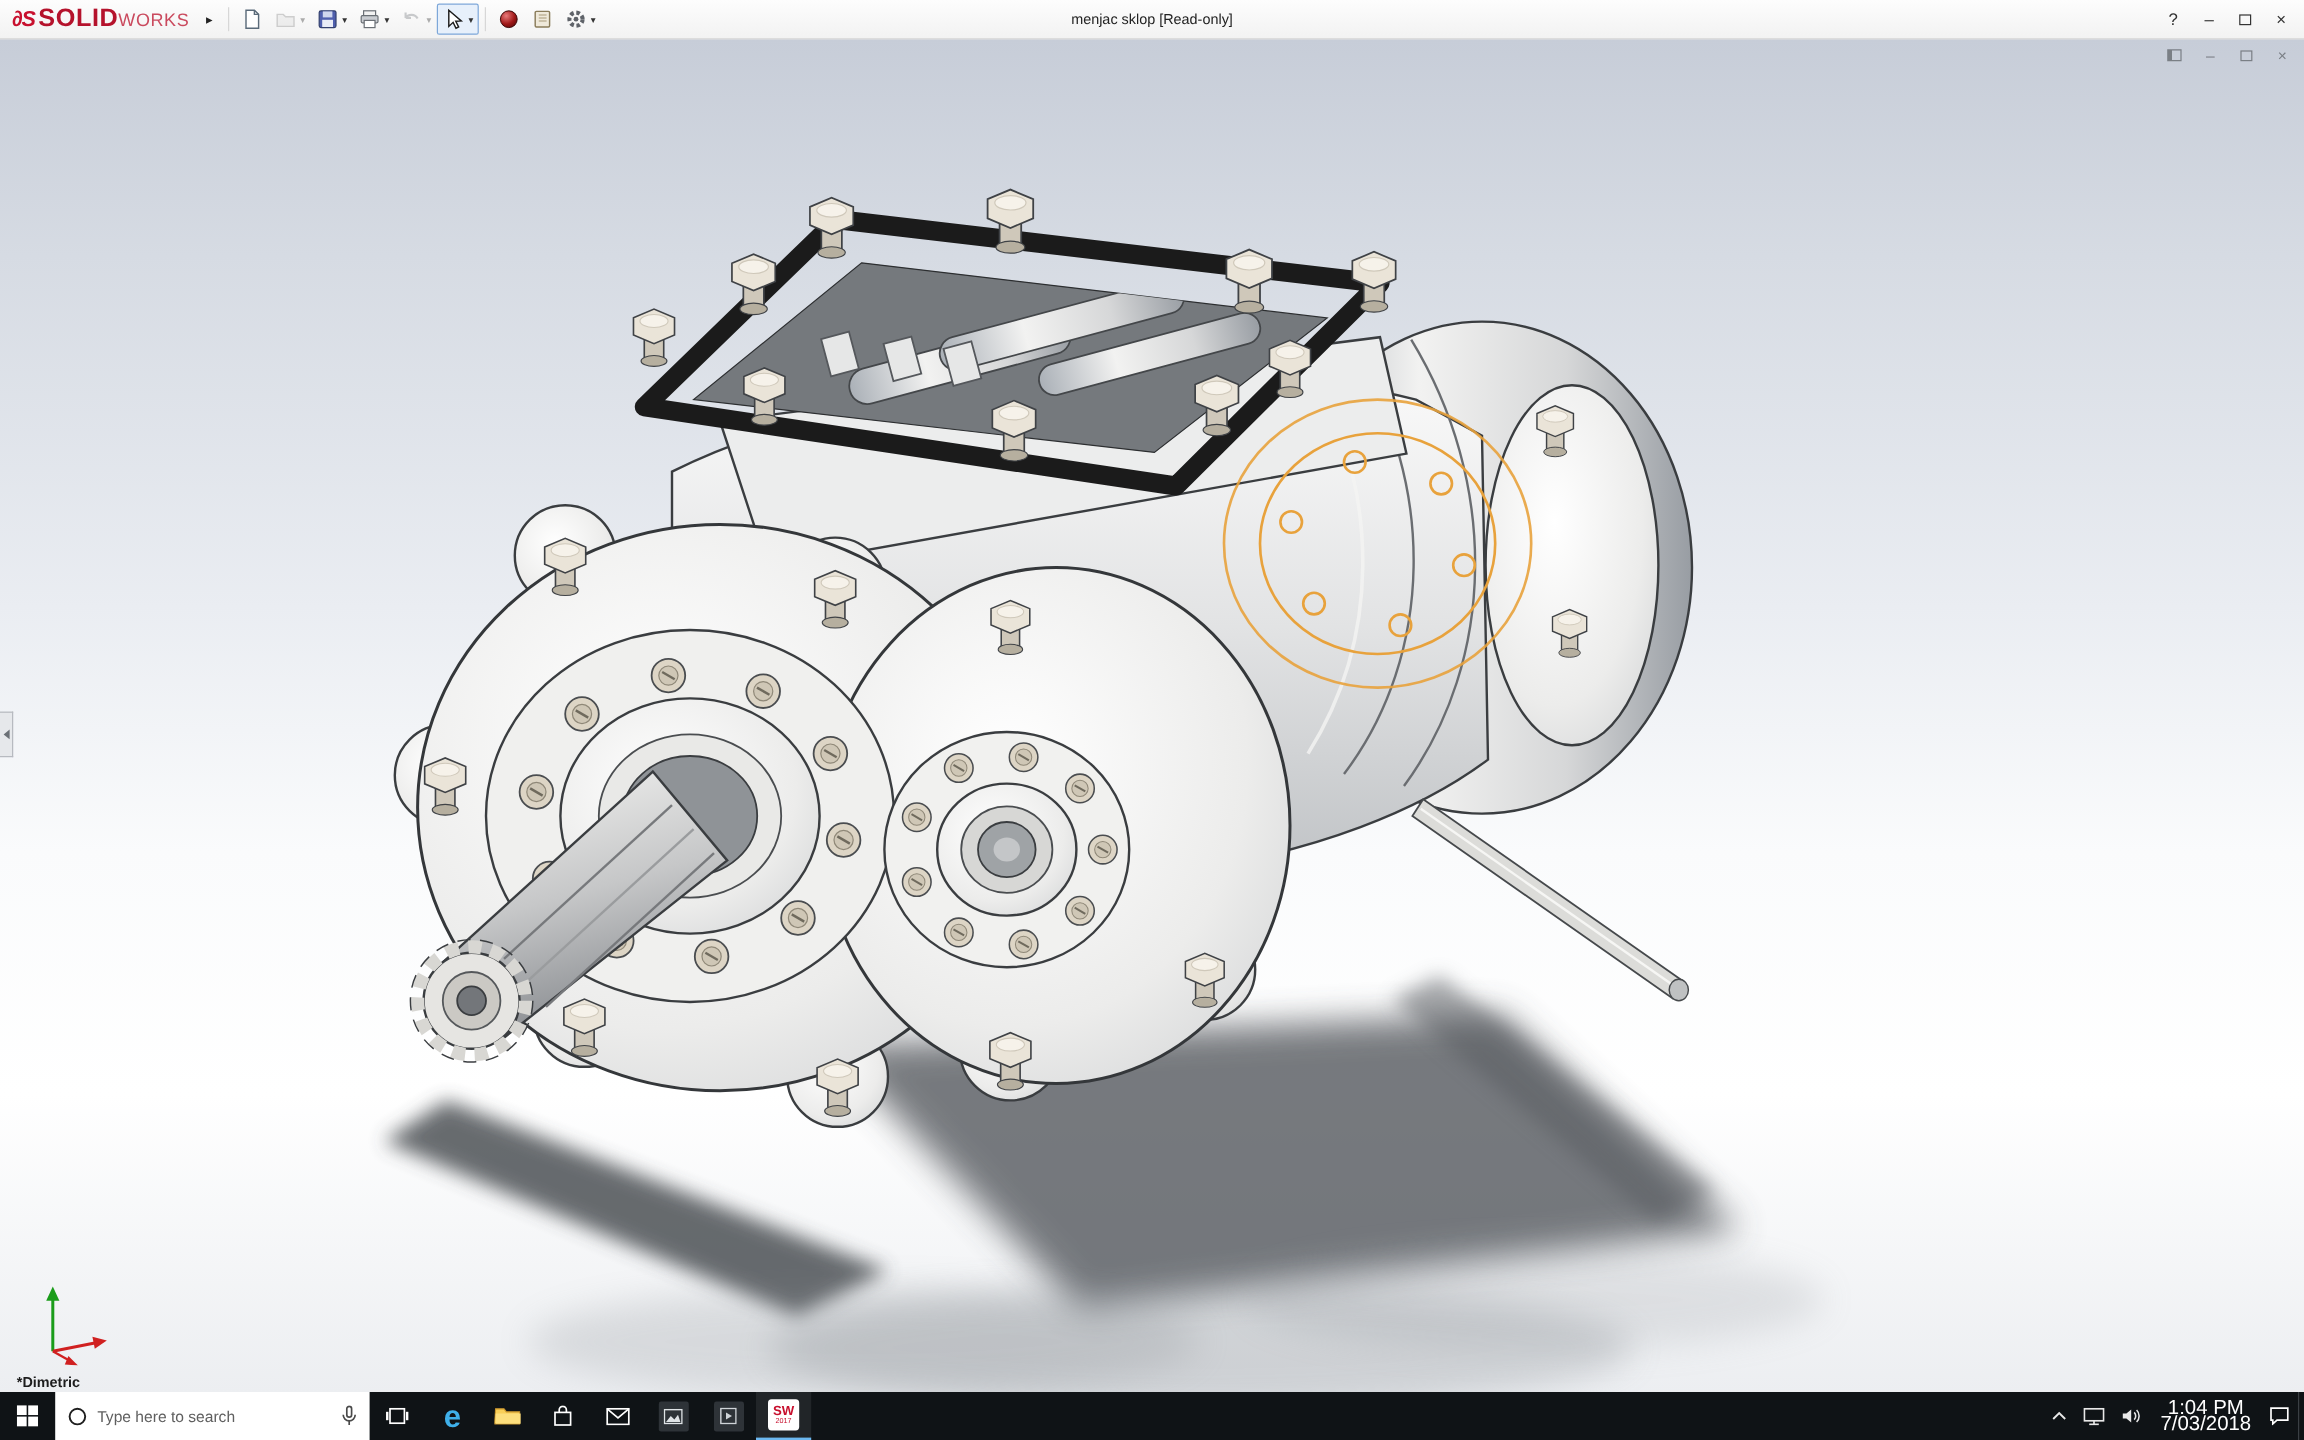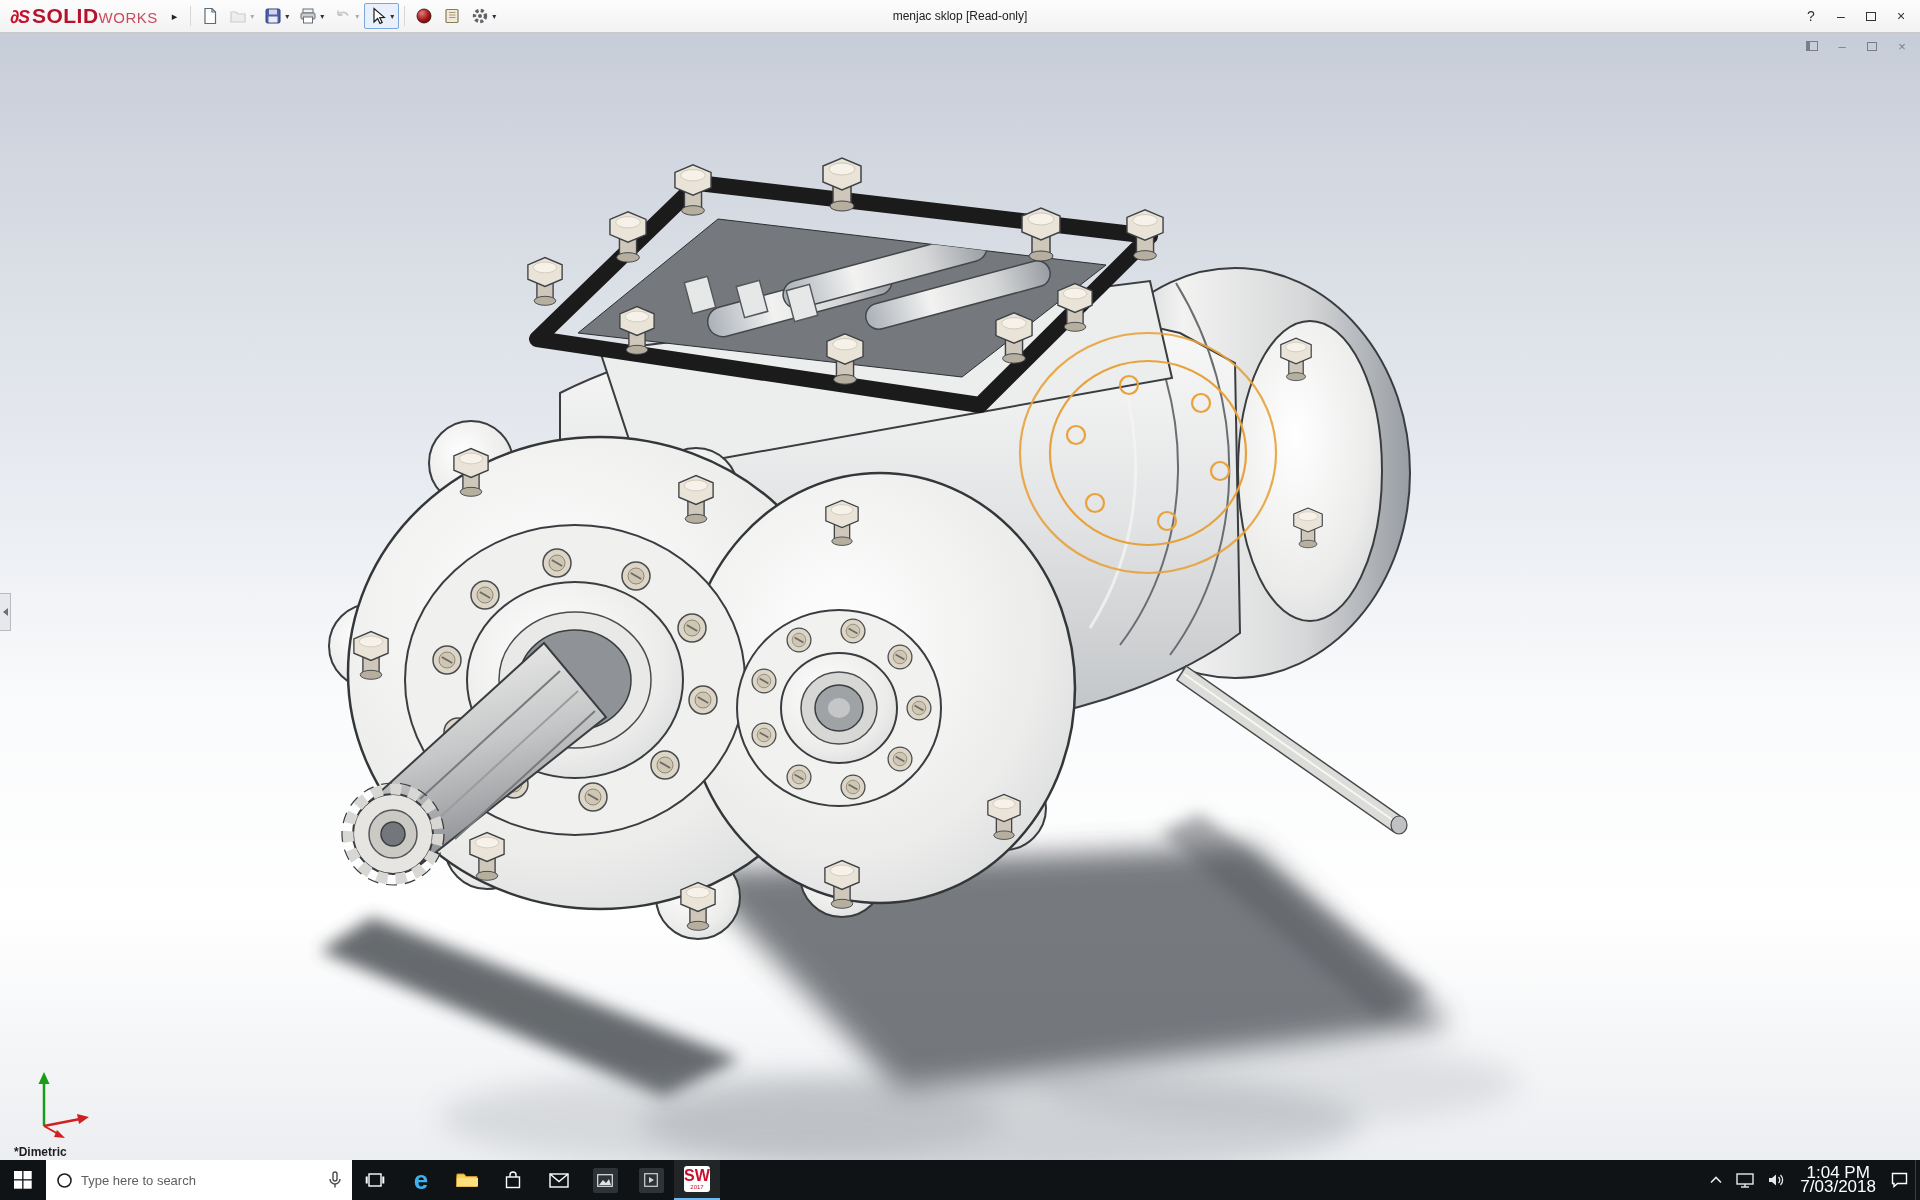--- a/index.html
+++ b/index.html
@@ -47,35 +47,35 @@
     border-right:5px solid #6b7076; }
 
   .orientation-label { position:absolute; left:14px; bottom:1px; font-size:12px;
     color:#1d1d1d; font-weight:bold;text-align:right; }
   .axis-triad { position:absolute; left:26px; bottom:22px; }
 
   
   .taskbar { height:40px; background:#0f1316; display:flex; align-items:stretch; color:#fff; }
   .tb-app { width:46px; display:flex; align-items:center; justify-content:center; cursor:pointer; }
   .tb-app.active-app { background:rgba(255,255,255,.08); border-bottom:2px solid #6cb8f0; }
-  .search-box { width:306px; background:#ffffff; display:flex; align-items:center;
+  .search-box { width:262px; background:#ffffff; display:flex; align-items:center;
     padding:0 10px; gap:8px; cursor:text; }
   .search-box input { flex:1; border:none; outline:none; font-size:13px; color:#333;
     font-family:"Liberation Sans",sans-serif; background:transparent; }
   .search-box input::placeholder { color:#5f5f5f; opacity:1; }
   .tray { margin-left:auto; display:flex; align-items:center; }
   .tray-btn { height:40px; display:flex; align-items:center; justify-content:center;
     padding:0 7px; cursor:pointer; }
   .clock { text-align:center; font-size:17px; line-height:14px; padding:0 8px; cursor:pointer; }
   .show-desktop { width:5px; border-left:1px solid #3a3f44; height:40px; cursor:pointer; }
 
   .edge-glyph { font-size:26px; font-weight:bold; color:#3fb0ea; font-style:normal; line-height:1; }
   .sw-tile { width:26px; height:26px; background:#fff; border-radius:3px; display:flex;
     flex-direction:column; align-items:center; justify-content:center; line-height:1; }
-  .sw-tile .l1 { color:#c8102e; font-weight:bold; font-size:16px; }
+  .sw-tile .l1 { color:#c8102e; font-weight:bold; font-size:11px; }
   .sw-tile .l2 { color:#c8102e; font-size:6px; }
   .dark-tile { width:25px; height:25px; background:#2e3338; border-radius:2px; display:flex;
     align-items:center; justify-content:center; }
 </style>
 </head>
 <body>
 
 <div class="titlebar">
   <div class="brand">
     <span class="mark">∂S</span>

